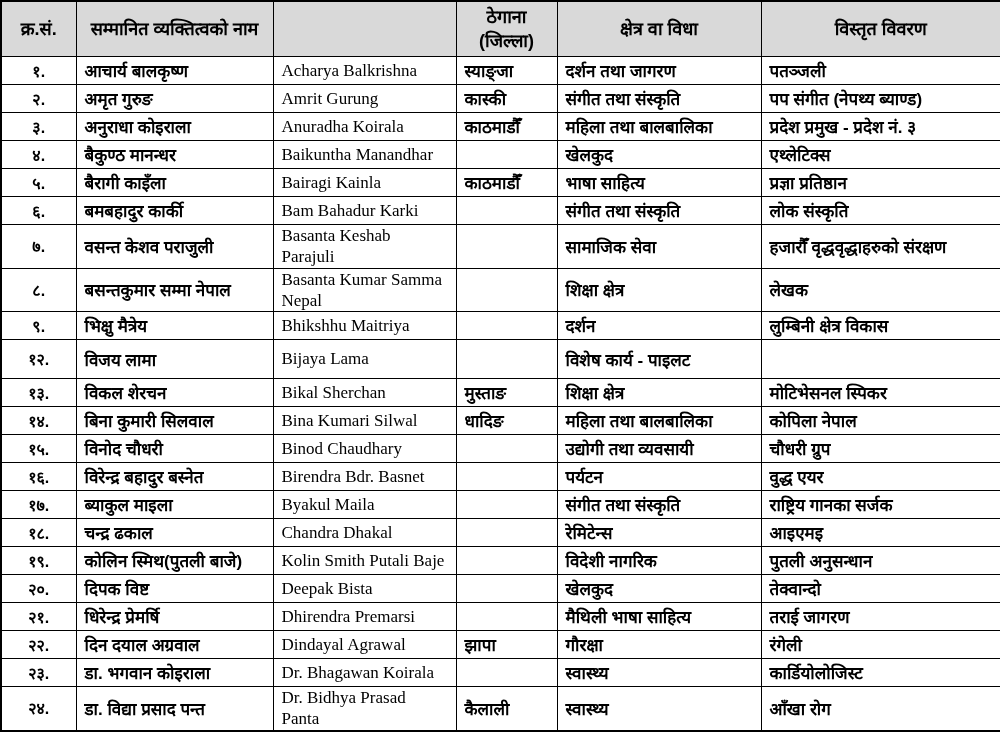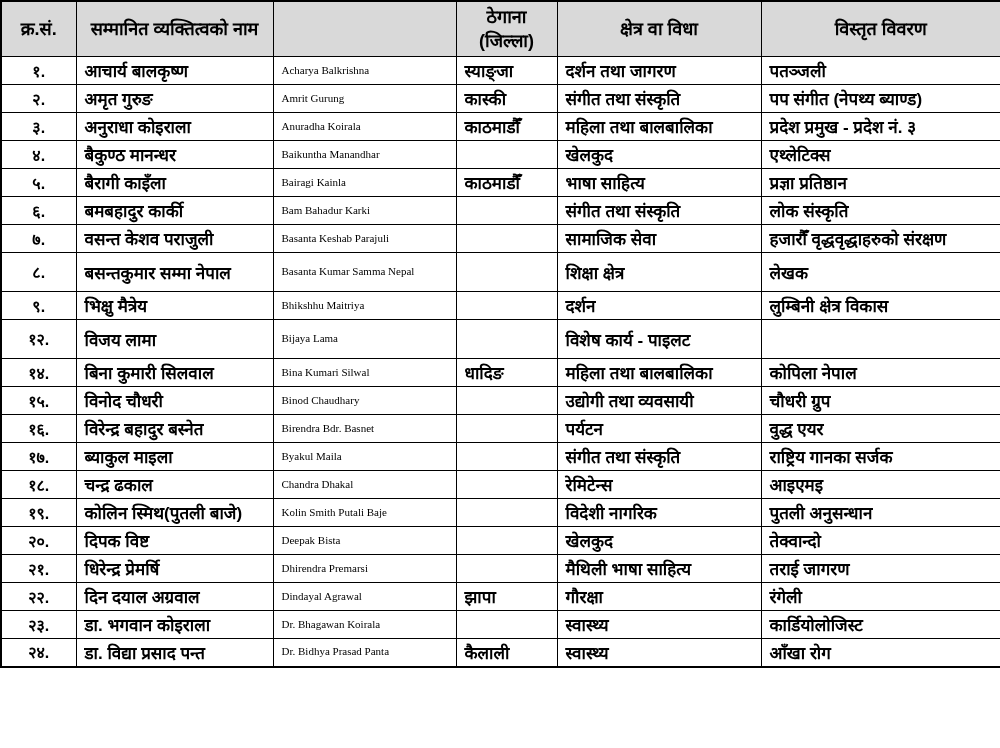--- a/index.html
+++ b/index.html
@@ -49,21 +49,21 @@
     white-space: nowrap;
   }
   td.sn {
     font-weight: bold;
     font-size: 16px;
     text-align: center;
   }
   td.en {
     font-family: "Liberation Serif", serif;
     font-weight: normal;
-    font-size: 11px;
+    font-size: 17px;
     line-height: 1.25;
     white-space: normal;
   }
   tbody tr:nth-child(24) td.en { font-size: 12px; }
 </style>
 </head>
 <body>
 
 <table>
   <colgroup>
@@ -170,20 +170,28 @@
 
   <tr>
     <td class="sn">१२.</td>
     <td class="np">विजय लामा</td>
     <td class="en">Bijaya Lama</td>
     <td class="np"></td>
     <td class="np">विशेष कार्य - पाइलट</td>
     <td class="np"></td>
   </tr>
 
+  <tr>
+    <td class="sn">१३.</td>
+    <td class="np">विकल शेरचन</td>
+    <td class="en">Bikal Sherchan</td>
+    <td class="np">मुस्ताङ</td>
+    <td class="np">शिक्षा क्षेत्र</td>
+    <td class="np">मोटिभेसनल स्पिकर</td>
+  </tr>
 
   <tr>
     <td class="sn">१४.</td>
     <td class="np">बिना कुमारी सिलवाल</td>
     <td class="en">Bina Kumari Silwal</td>
     <td class="np">धादिङ</td>
     <td class="np">महिला तथा बालबालिका</td>
     <td class="np">कोपिला नेपाल</td>
   </tr>
 

